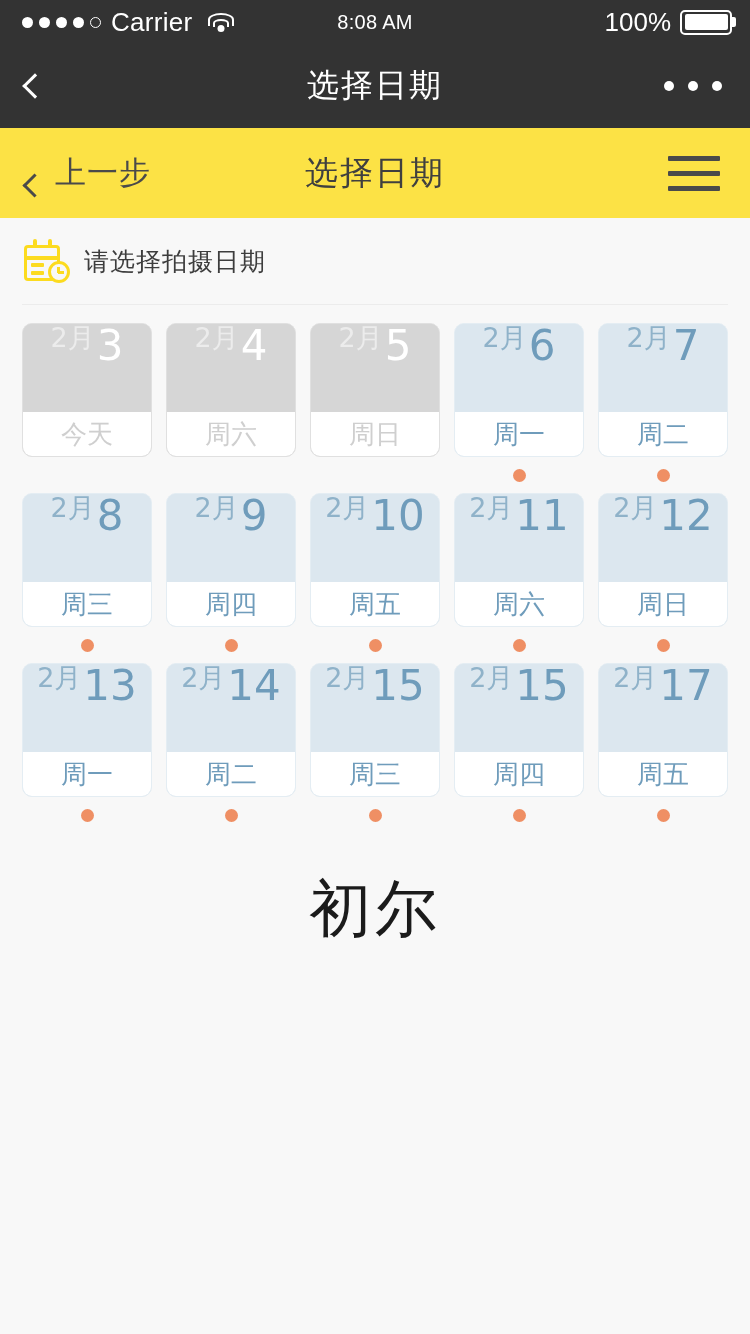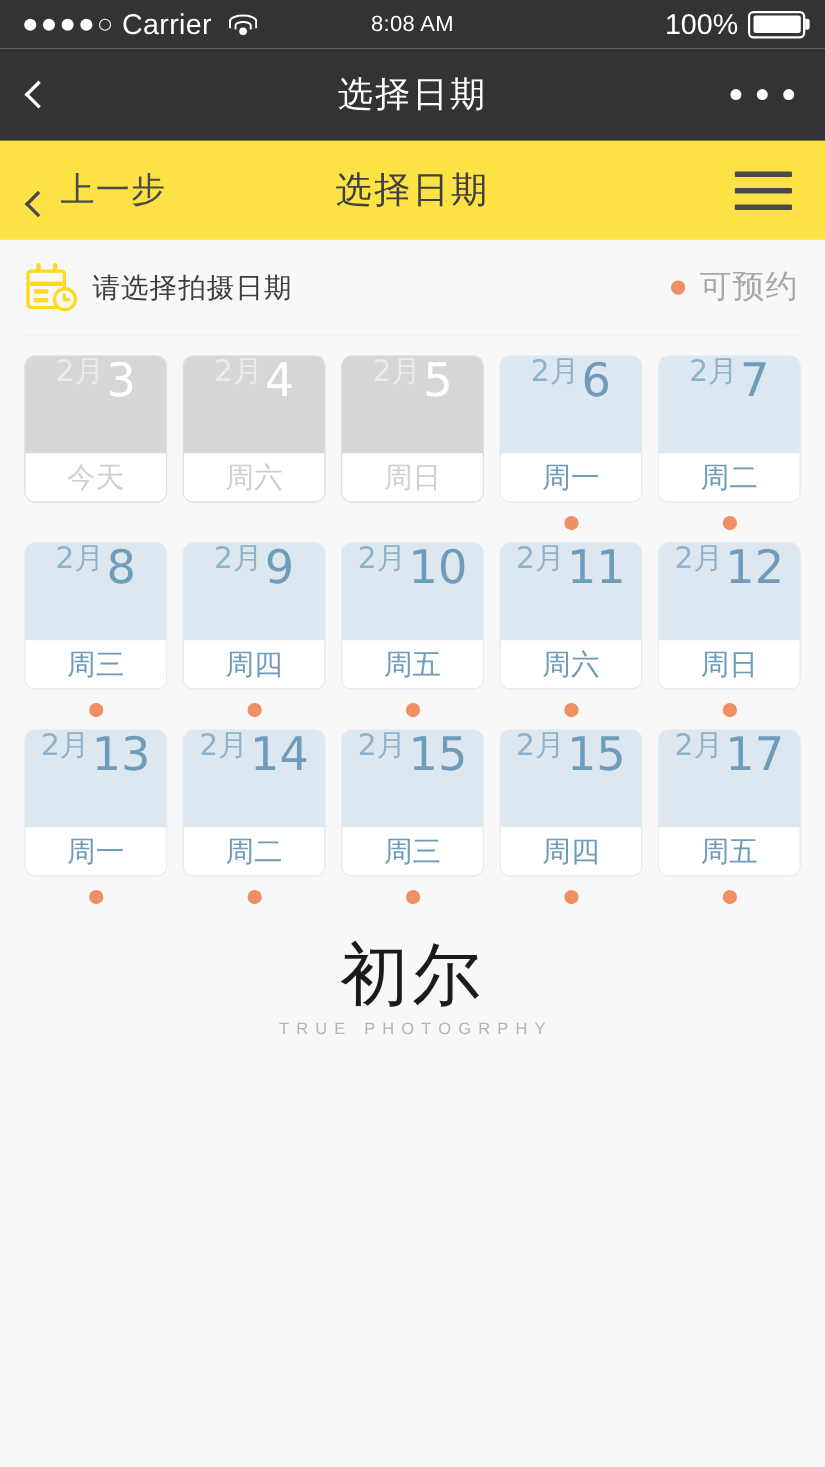--- a/index.html
+++ b/index.html
@@ -253,24 +253,20 @@
     <span class="cal-icon">
       <span class="t1"></span>
         <span class="t2"></span>
       <span class="body"></span>
       <span class="bar"></span>
       <span class="l1"></span>
         <span class="l2"></span>
       <span class="clock"></span>
     </span>
     <span class="section-title">请选择拍摄日期</span>
-    <span class="legend">
-      <i class="dot"></i>
-      <span class="lbl">可预约</span>
-    </span>
   </div>
   <div class="divider"></div>
 
   <div class="grid" id="date-grid">
       <div class="cell">
         <div class="card disabled">
           <div class="top">
             <span class="month">2月</span>
             <span class="day">3</span>
           </div>
@@ -439,16 +435,15 @@
           <div class="bot">周五</div>
         </div>
         <div class="marker">
           <i></i>
         </div>
       </div>
     </div>
 
   <div class="footer">
     <div class="logo-mark">初尔</div>
-    <div class="logo-en">TRUE PHOTOGRPHY</div>
   </div>
 
 </div>
 
 </body></html>

